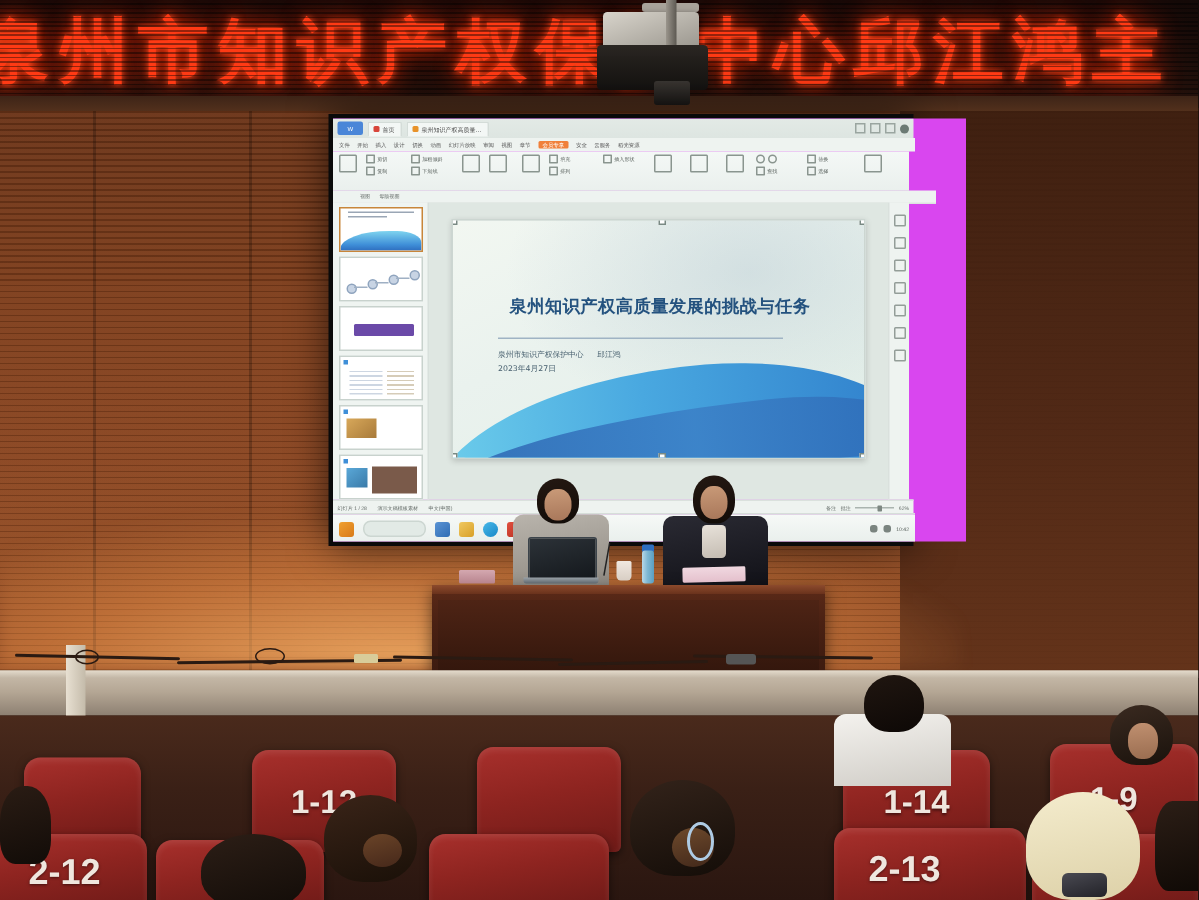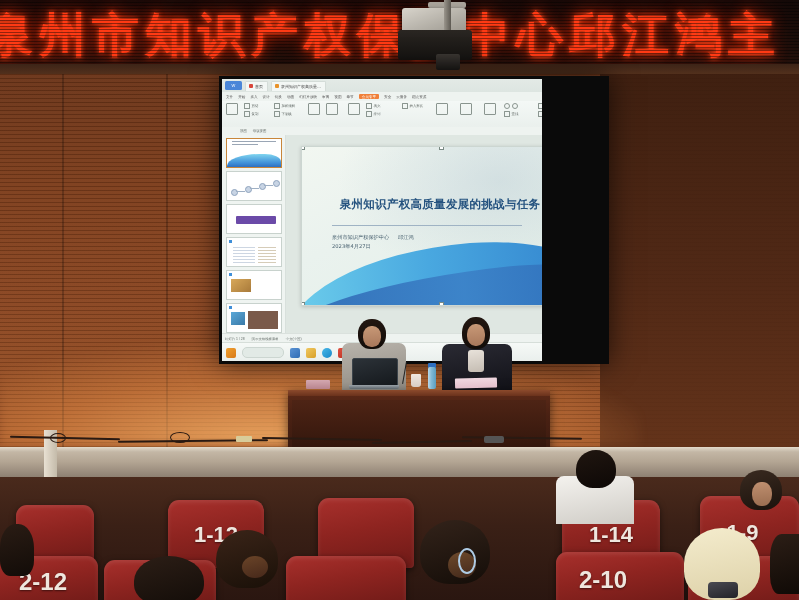--- a/index.html
+++ b/index.html
@@ -87,22 +87,22 @@
     background:linear-gradient(180deg,#3a3632,#1a1816);border-radius:2px;
   }
 
   
   .screen-frame{
     position:absolute;left:219px;top:76px;width:390px;height:288px;
     background:#0a0a0a;
     box-shadow:0 0 26px rgba(0,0,0,.65);
   }
   .screen{
-    position:absolute;left:3px;top:3px;width:320px;height:282px;
-    background:#b91c1c;overflow:hidden;
+    position:absolute;left:3px;top:3px;width:422px;height:282px;
+    background:#d946ef;overflow:hidden;
     font-size:4px;color:#555;
   }
 
   
   .wps-titlebar{
     position:absolute;left:0;top:0;width:384px;height:13px;
     background:linear-gradient(180deg,#e3eae6,#dde5e1);
     display:flex;align-items:center;gap:3px;padding-left:3px;
   }
   .wps-logo{
@@ -738,21 +738,21 @@
   <div class="head" style="left:576px;top:450px;width:40px;height:38px;background:linear-gradient(165deg,#201610,#0d0806);"></div>
   <div class="head" style="left:740px;top:470px;width:42px;height:40px;background:linear-gradient(165deg,#3a2a20,#1a120c);"></div>
   <div style="position:absolute;left:752px;top:482px;width:20px;height:24px;border-radius:46%;background:linear-gradient(175deg,#c09070,#9a6d50);"></div>
 
   <div class="seat" style="left:-6px;top:556px;width:104px;height:50px;">
     <span class="seat-label" style="top:12px;font-size:24px;left:-6px;">2-12</span>
   </div>
   <div class="seat" style="left:104px;top:560px;width:112px;height:46px;"></div>
   <div class="seat" style="left:286px;top:556px;width:120px;height:50px;"></div>
   <div class="seat" style="left:556px;top:552px;width:128px;height:54px;">
-    <span class="seat-label" style="top:14px;font-size:24px;left:-34px;">2-10</span>
+    <span class="seat-label" style="top:14px;font-size:24px;left:-34px;">2-13</span>
   </div>
   <div class="seat" style="left:688px;top:556px;width:111px;height:50px;"></div>
 
   <div class="head" style="left:0px;top:524px;width:34px;height:52px;background:linear-gradient(165deg,#2a1c14,#120c08);border-radius:46% 46% 30% 30%;"></div>
   <div class="head" style="left:134px;top:556px;width:70px;height:50px;background:linear-gradient(165deg,#2c1e16,#120c08);"></div>
   <div class="bow" style="left:228px;top:566px;"></div>
   <div class="head" style="left:216px;top:530px;width:62px;height:58px;background:linear-gradient(165deg,#3a2418,#1a1008);"></div>
   <div class="hair-tie" style="left:242px;top:556px;width:26px;height:22px;background:linear-gradient(165deg,#6a4428,#46281a);"></div>
 
   <div class="head" style="left:420px;top:520px;width:70px;height:64px;background:linear-gradient(165deg,#33231a,#140d08);"></div>

